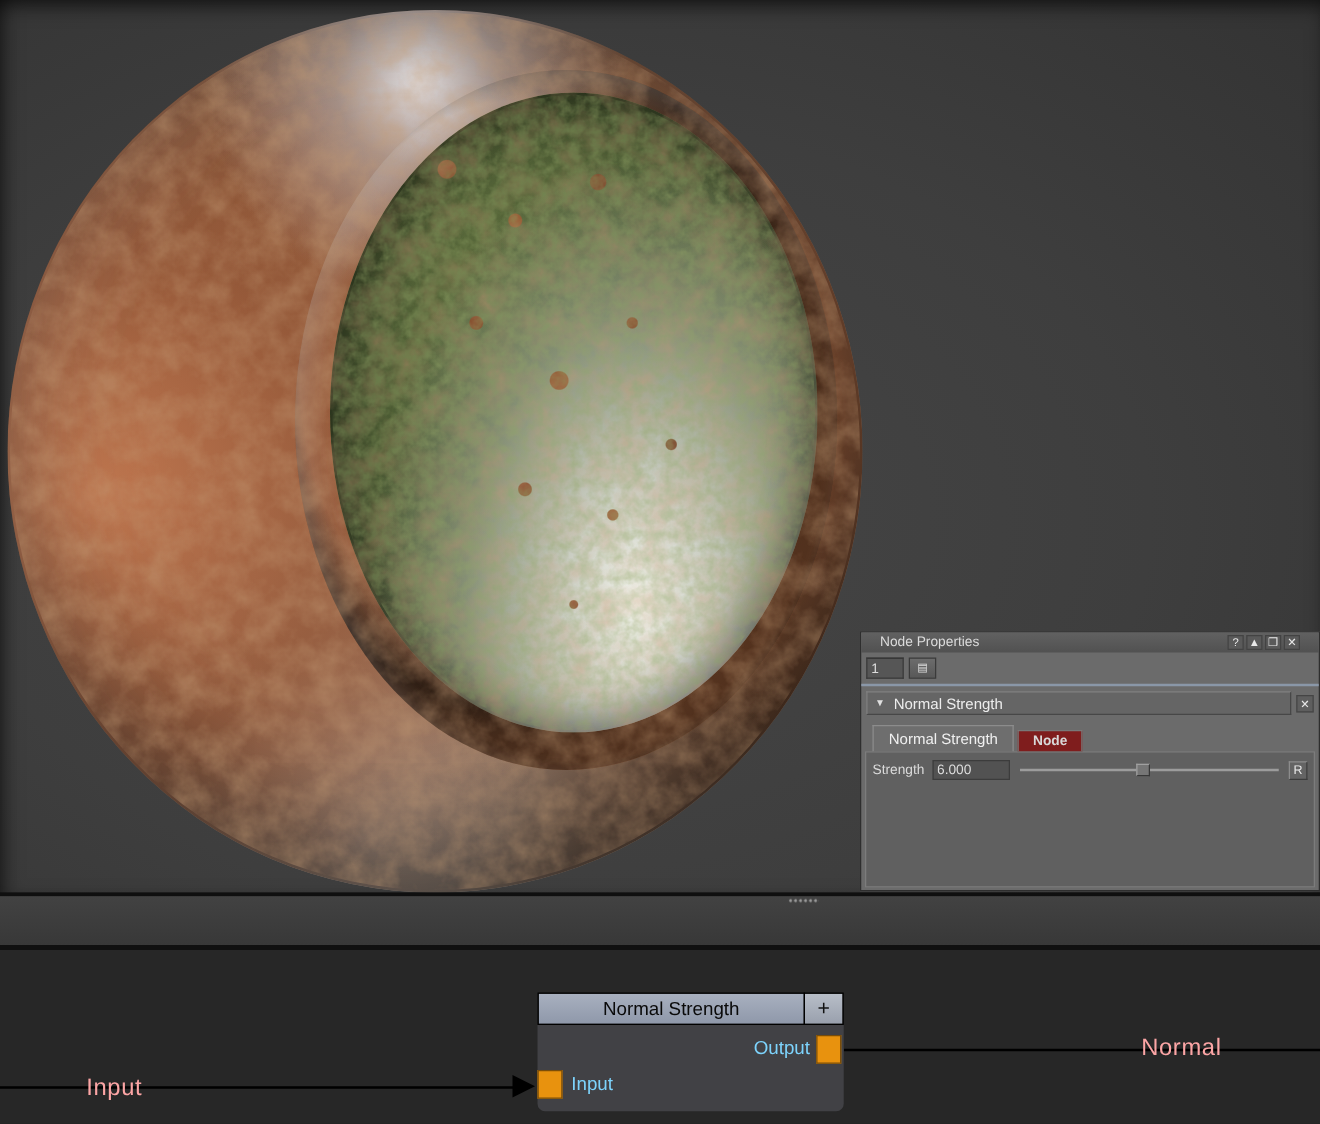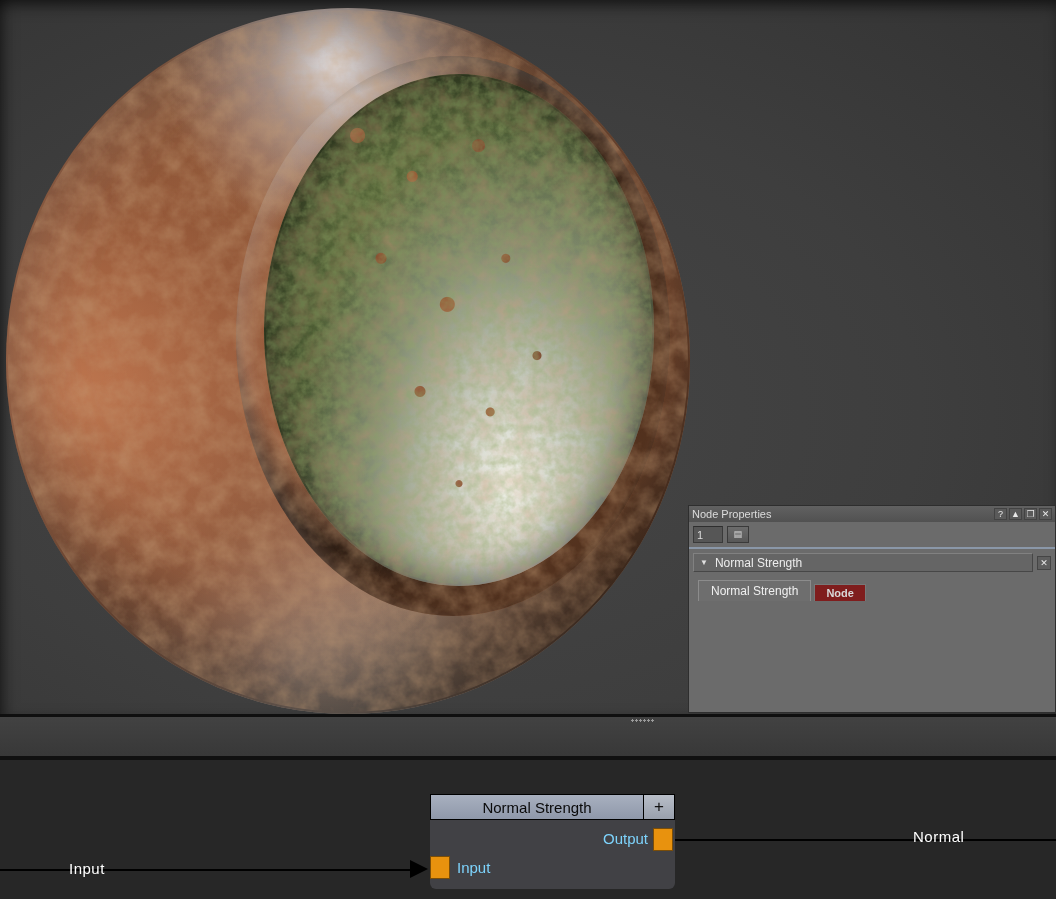--- a/index.html
+++ b/index.html
@@ -49,21 +49,21 @@
   
   .div-line1 { position:absolute; left:0; top:714px; width:1056px; height:3px; background:#0f0f0f; }
   .toolbar-strip { position:absolute; left:0; top:717px; width:1056px; height:39px; background:linear-gradient(#424242,#383838); }
   .drag-dots { position:absolute; left:631px; top:719px; width:24px; height:3px;
     background: radial-gradient(circle at 1.5px 1.5px, #9a9a9a 1px, transparent 1.4px) repeat-x; background-size:4px 3px; }
   .div-line2 { position:absolute; left:0; top:756px; width:1056px; height:4px; background:#101010; }
   .graph-bg { position:absolute; left:0; top:760px; width:1056px; height:139px; background:#272727; }
 
   
   .props { position:absolute; left:688px; top:505px; width:368px; height:208px; background:#6b6b6b; border:1px solid #2e2e2e; color:#e2e2e2; }
-  .props-titlebar { height:16px; background:linear-gradient(#616161,#515151); display:flex; align-items:center; padding:0 3px; }
+  .props-titlebar { height:16px; background:linear-gradient(#616161,#515151); display:flex; align-items:center; padding:0 15px; }
   .props-title { flex:1; font-size:11px; color:#dcdcdc; }
   .tb-icons { display:flex; gap:2px; }
   .tb-icon { width:13px; height:12px; font-size:9px; line-height:11px; text-align:center; color:#e8e8e8; background:#5a5a5a; border:1px solid #434343; cursor:default; }
   .props-row { display:flex; gap:4px; padding:4px 4px 3px 4px; align-items:center; }
   .num-input { width:30px; height:17px; background:#565656; border:1px solid #3a3a3a; border-top-color:#2e2e2e; color:#ddd; font-size:11px; padding:0 3px; font-family:"Liberation Sans",sans-serif; }
   .small-btn { width:22px; height:17px; background:linear-gradient(#6c6c6c,#585858); border:1px solid #3a3a3a; color:#ddd; font-size:9px; line-height:15px; text-align:center; }
   .props-sep { height:2px; background:#8a97a8; margin:1px 0 0 0; }
   .section-row { display:flex; align-items:center; gap:4px; padding:4px 4px 0 4px; }
   .section-header { flex:1; display:flex; align-items:center; height:19px; background:#656565; border:1px solid #818181; border-bottom-color:#474747; border-right-color:#474747; padding:0 6px; gap:7px; }
   .collapse-arrow { font-size:8px; color:#e0e0e0; }
@@ -79,21 +79,21 @@
   .slider { position:relative; flex:1; height:14px; }
   .slider-track { position:absolute; left:2px; right:2px; top:6px; height:2px; background:#9c9c9c; }
   .slider-handle { position:absolute; left:45%; top:2px; width:11px; height:10px; background:#767676; border:1px solid #a0a0a0; border-bottom-color:#383838; border-right-color:#383838; }
   .reset-btn { width:15px; height:15px; background:#646464; border:1px solid #8c8c8c; border-bottom-color:#3c3c3c; border-right-color:#3c3c3c; color:#e8e8e8; font-size:10px; line-height:13px; text-align:center; }
 
   
   .wire { position:absolute; height:2px; background:#000; }
   .wire-left { left:0; top:869px; width:412px; }
   .wire-right { left:675px; top:839px; width:381px; }
   .wire-arrow { position:absolute; left:410px; top:860px; width:0; height:0; border-left:18px solid #000; border-top:9px solid transparent; border-bottom:9px solid transparent; }
-  .wire-label { position:absolute; color:#ffffff; font-size:15px; letter-spacing:.5px; }
+  .wire-label { position:absolute; color:#fca5a5; font-size:19px; letter-spacing:.5px; }
   .wire-label-input { left:69px; top:860px; }
   .wire-label-output { left:913px; top:828px; }
   .node-header { position:absolute; left:430px; top:794px; width:214px; height:26px; background:linear-gradient(#a8b0bf,#8f98aa); border:1px solid #000; color:#0a0a0a; font-size:15px; display:flex; align-items:center; justify-content:center; }
   .node-add { position:absolute; left:643px; top:794px; width:32px; height:26px; background:linear-gradient(#b8bec8,#99a0ad); border:1px solid #000; color:#111; font-size:17px; display:flex; align-items:center; justify-content:center; }
   .node-body { position:absolute; left:430px; top:820px; width:245px; height:69px; background:#414145; border-radius:0 0 6px 6px; }
   .port-label { position:absolute; color:#7dd3fc; font-size:15px; }
   .output-label { left:430px; top:830px; width:218px; text-align:right; }
   .input-label { left:457px; top:859px; }
   .connector { position:absolute; width:20px; height:23px; background:#e8920e; border:1px solid #7a4d08; }
   .connector-output { left:653px; top:828px; }
@@ -153,20 +153,31 @@
       <div class="section-header">
         <span class="collapse-arrow">▼</span>
         <span class="section-title">Normal Strength</span>
       </div>
       <span class="section-close">✕</span>
     </div>
     <div class="tabs">
       <span class="tab">Normal Strength</span>
       <span class="tab inactive">Node</span>
     </div>
+    <div class="tab-content">
+      <div class="strength-row">
+        <span class="strength-label">Strength</span>
+        <input class="value-input" value="6.000" style="">
+        <span class="slider">
+          <span class="slider-track"></span>
+          <span class="slider-handle"></span>
+        </span>
+        <span class="reset-btn">R</span>
+      </div>
+    </div>
   </div>
 
   <div class="wire wire-left"></div>
   <div class="wire-arrow"></div>
   <div class="wire wire-right"></div>
   <span class="wire-label wire-label-input">Input</span>
   <span class="wire-label wire-label-output">Normal</span>
 
   <div class="node-body"></div>
   <div class="node-header">Normal Strength</div>

